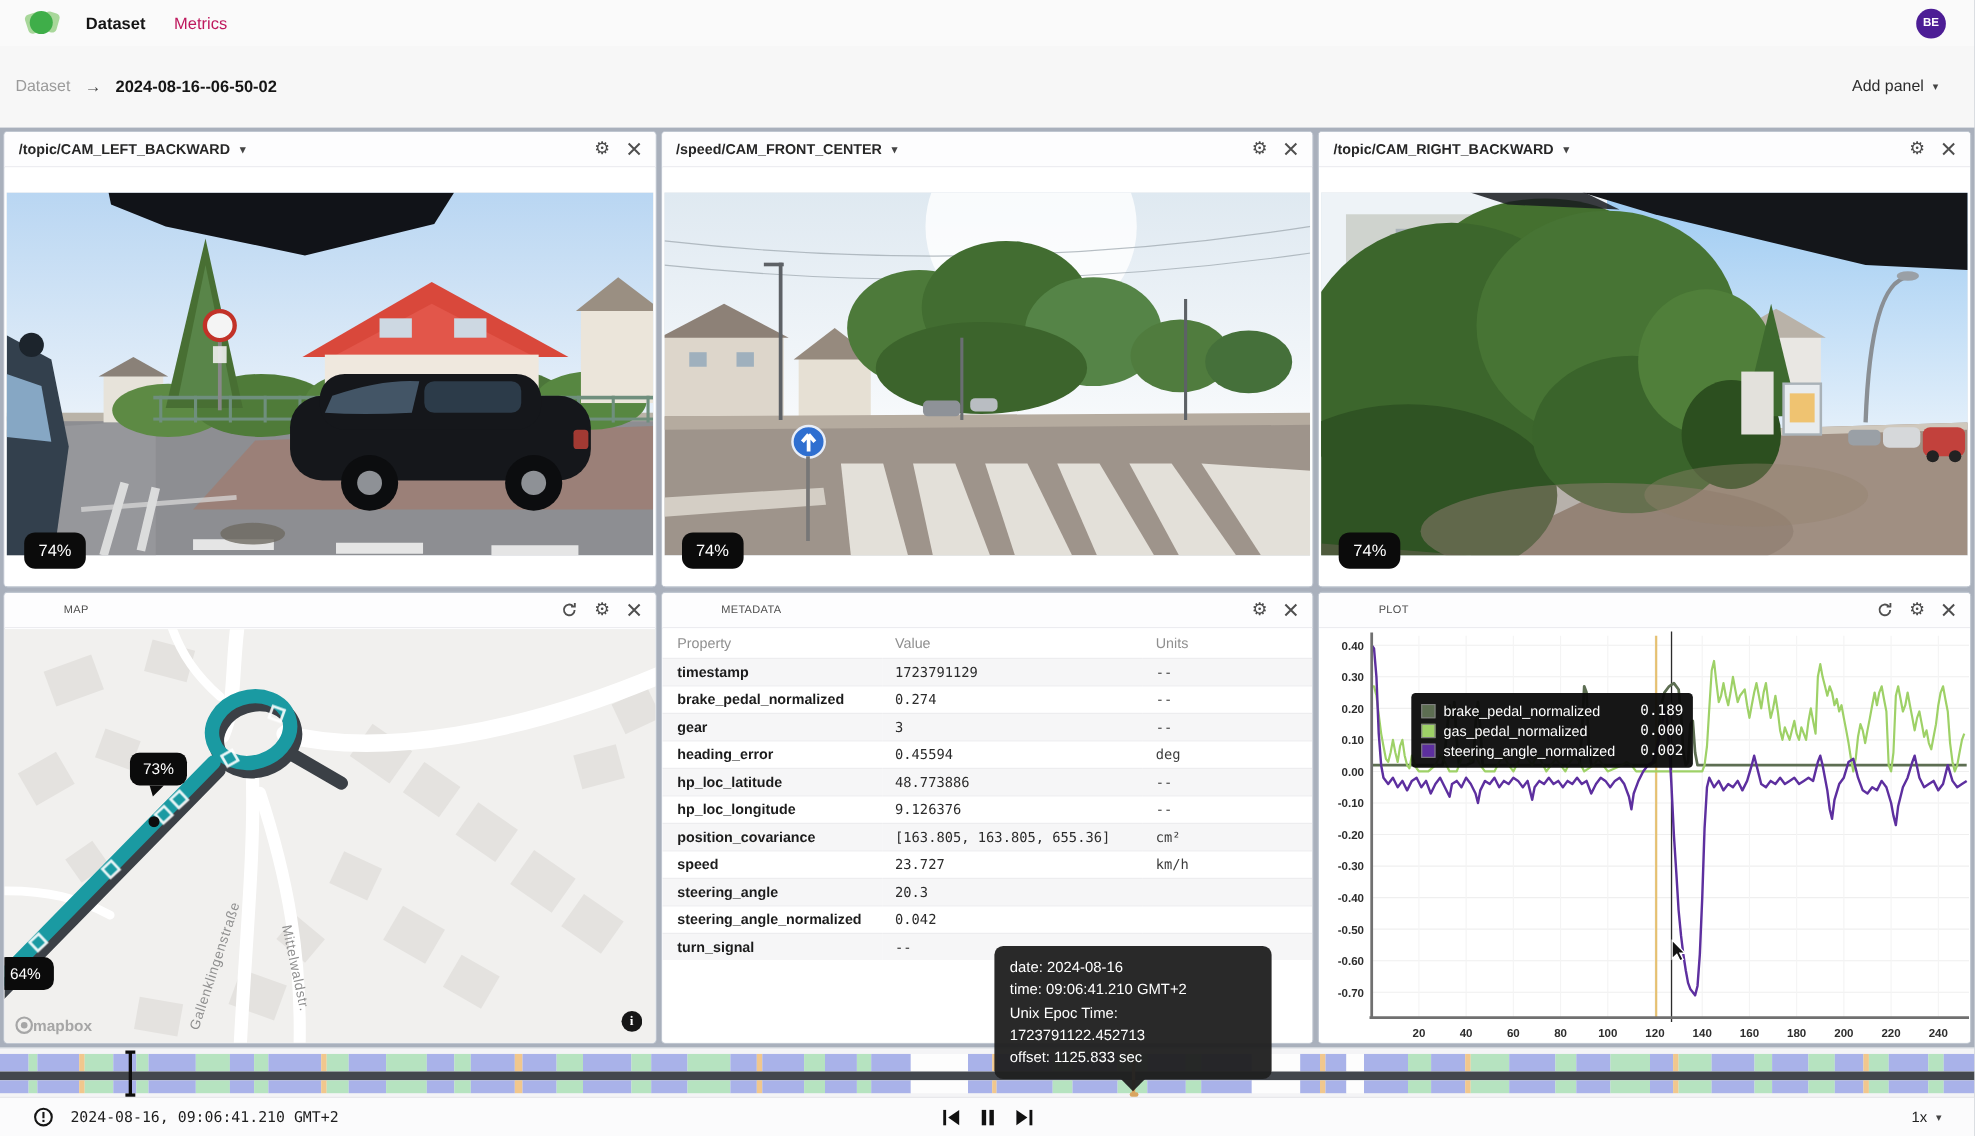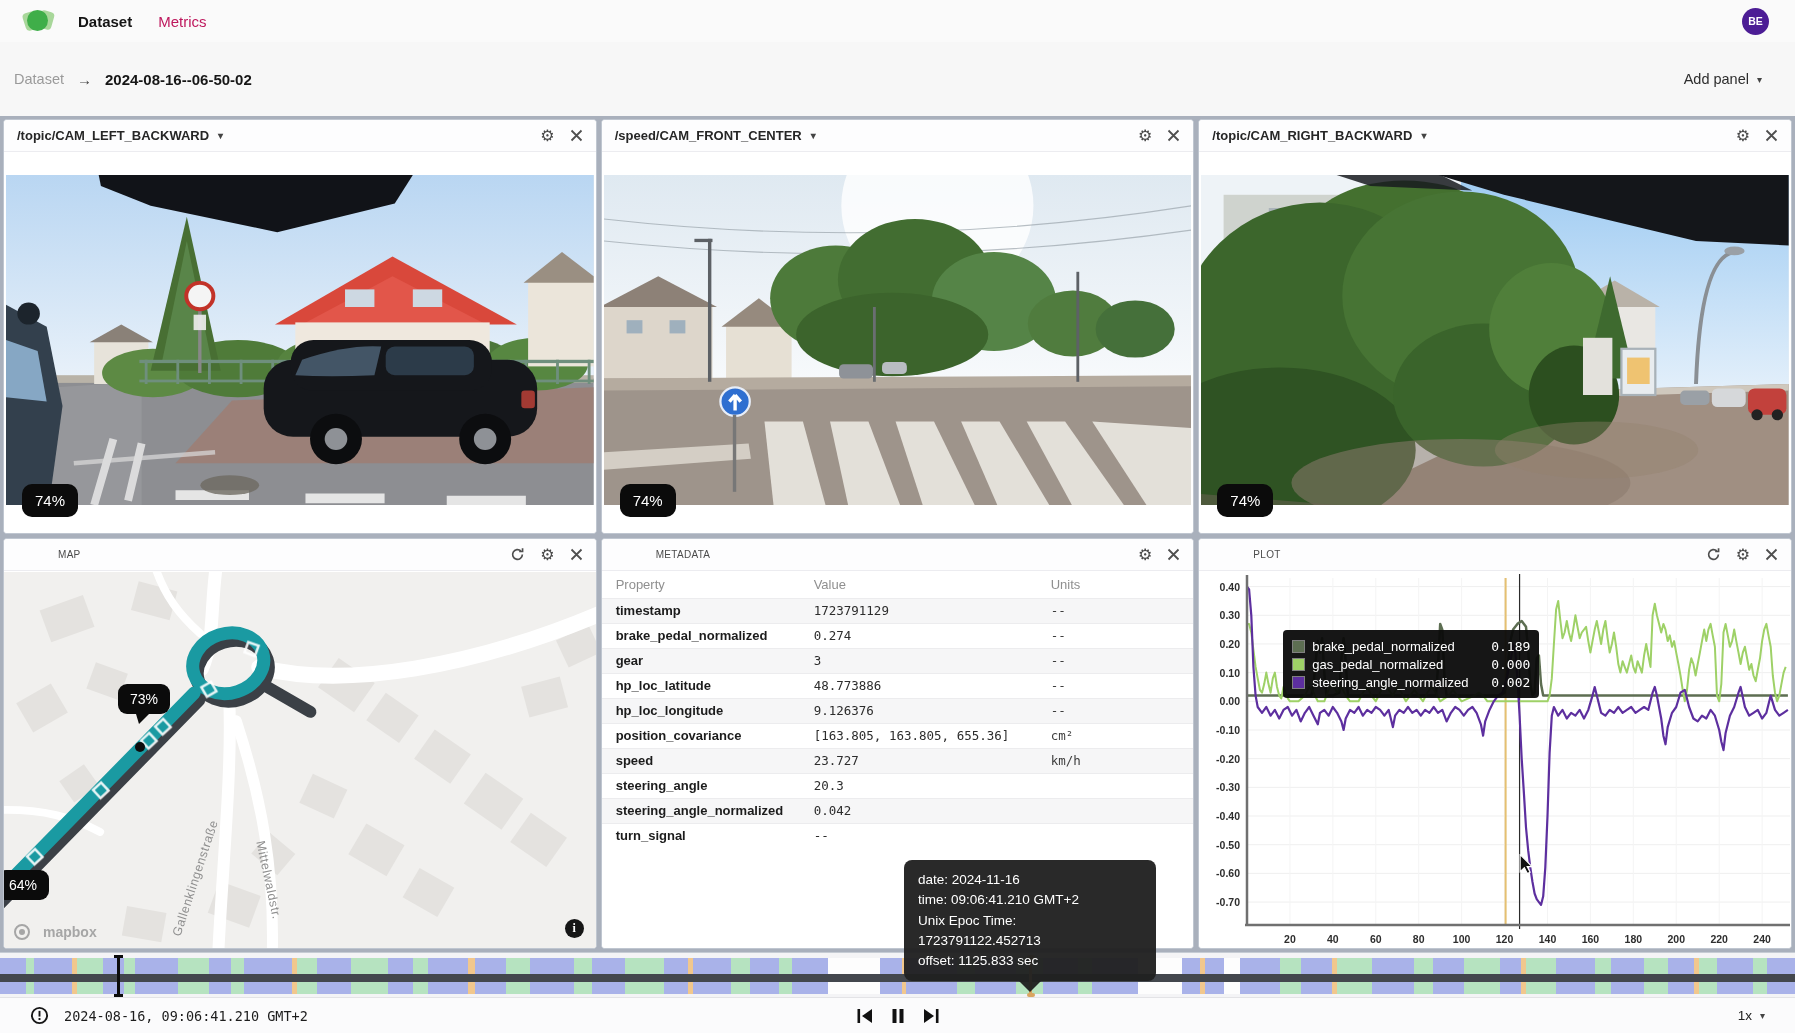--- a/index.html
+++ b/index.html
@@ -42,21 +42,21 @@
 
   .badge { position:absolute; background:#0b0b0b; color:#fff; font-size:15px; font-weight:500; padding:8px 13px; border-radius:10px; z-index:4; }
   .cam-badge { left:18px; bottom:16px; }
 
   
   .map-body { background:#f1f0ee; }
   .map-badge-cur { left:114px; top:112px; padding:7px 12px; font-size:14px; border-radius:9px; }
   .map-badge-cur::after { content:''; position:absolute; left:18px; top:100%; border:10px solid transparent; border-top-color:#0b0b0b; border-left-width:3px; border-right-width:10px; }
   .map-badge-past { left:-7px; top:298px; padding:7px 12px; font-size:14px; border-radius:9px; }
   .map-dot { position:absolute; left:131px; top:170px; width:10px; height:10px; border-radius:50%; background:#0d0d0d; z-index:3; }
-  .mapbox-attr { position:absolute; left:10px; bottom:8px; display:flex; align-items:center; gap:13px; color:#a6a6a6; font-size:14px; font-weight:700; }
+  .mapbox-attr { position:absolute; left:10px; bottom:8px; display:flex; align-items:center; gap:0; color:#a6a6a6; font-size:14px; font-weight:700; }
   .mapbox-circ { width:16px; height:16px; border-radius:50%; border:2px solid #a6a6a6; position:relative; }
   .mapbox-circ::after { content:''; position:absolute; left:3px; top:3px; width:6px; height:6px; border-radius:50%; background:#a6a6a6; }
   .map-info { position:absolute; right:12px; bottom:10px; width:19px; height:19px; border-radius:50%; background:#161616; color:#fff; font-size:12px; font-weight:700; font-family:"Liberation Serif", serif; display:flex; align-items:center; justify-content:center; }
 
   
   table.meta { width:100%; border-collapse:collapse; table-layout:fixed; }
   table.meta col.c1 { width:200px; } table.meta col.c2 { width:237px; }
   table.meta th { height:26px; text-align:left; font-weight:400; font-size:13px; color:#8f8f8f; padding-left:12px; }
   table.meta th:first-child, table.meta td:first-child { padding-left:14px; }
   table.meta td { height:25px; padding-left:12px; white-space:nowrap; overflow:hidden; }
@@ -440,20 +440,25 @@
             </tr>
             <tr>
               <td class="property">brake_pedal_normalized</td>
               <td class="value">0.274</td>
               <td class="units">--</td>
             </tr>
             <tr>
               <td class="property">gear</td>
               <td class="value">3</td>
               <td class="units">--</td>
+            </tr>
+            <tr>
+              <td class="property">heading_error</td>
+              <td class="value">0.45594</td>
+              <td class="units">deg</td>
             </tr>
             <tr>
               <td class="property">hp_loc_latitude</td>
               <td class="value">48.773886</td>
               <td class="units">--</td>
             </tr>
             <tr>
               <td class="property">hp_loc_longitude</td>
               <td class="value">9.126376</td>
               <td class="units">--</td>
@@ -582,21 +587,21 @@
           </div>
         </div>
       <svg class="mouse-cursor" width="14" height="20" viewBox="0 0 11 17">
         <path d="M0.5 0.5 L0.5 15 L4.1 11.6 L6.6 16.6 L9 15.5 L6.5 10.7 L10.6 10.7 Z" fill="#111" stroke="#fff" stroke-width="1"></path>
       </svg>
     </div>
   </div>
 </div>
 
 <div class="date-tooltip">
-  <div>date: 2024-11-16</div>
+  <div>date: 2024-08-16</div>
   <div>time: 09:06:41.210 GMT+2</div>
   <div>Unix Epoc Time: 1723791122.452713</div>
   <div>offset: 1125.833 sec</div>
 </div>
 
 <div class="timeline">
   <div class="strips">
     <div class="strip" id="strip-top">
         <div style="flex: 1.6 0 0px; background: rgb(169, 178, 233);"></div>
         <div style="flex: 0.5 0 0px; background: rgb(182, 227, 192);"></div>

